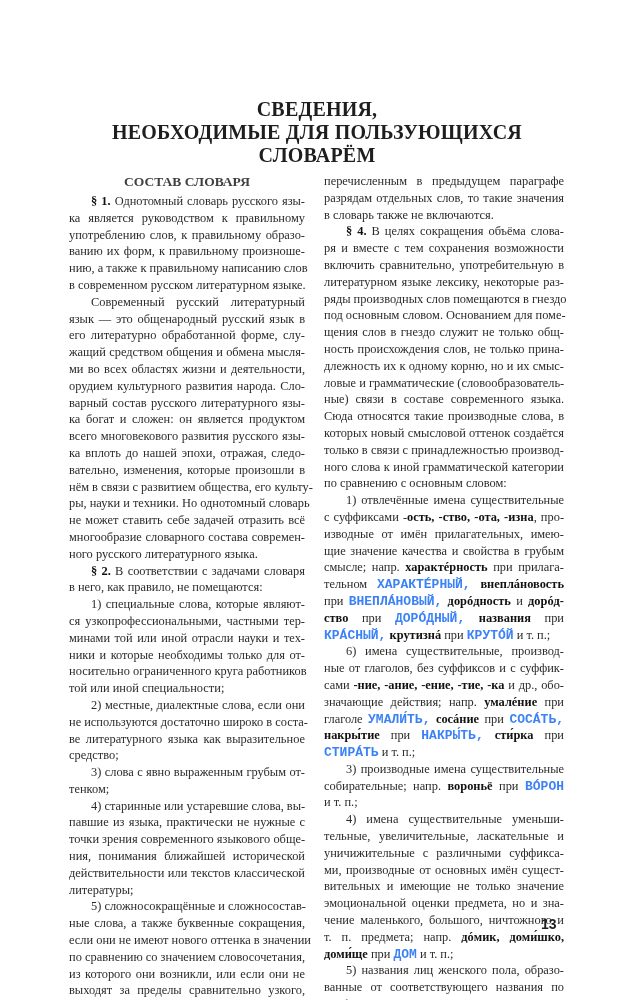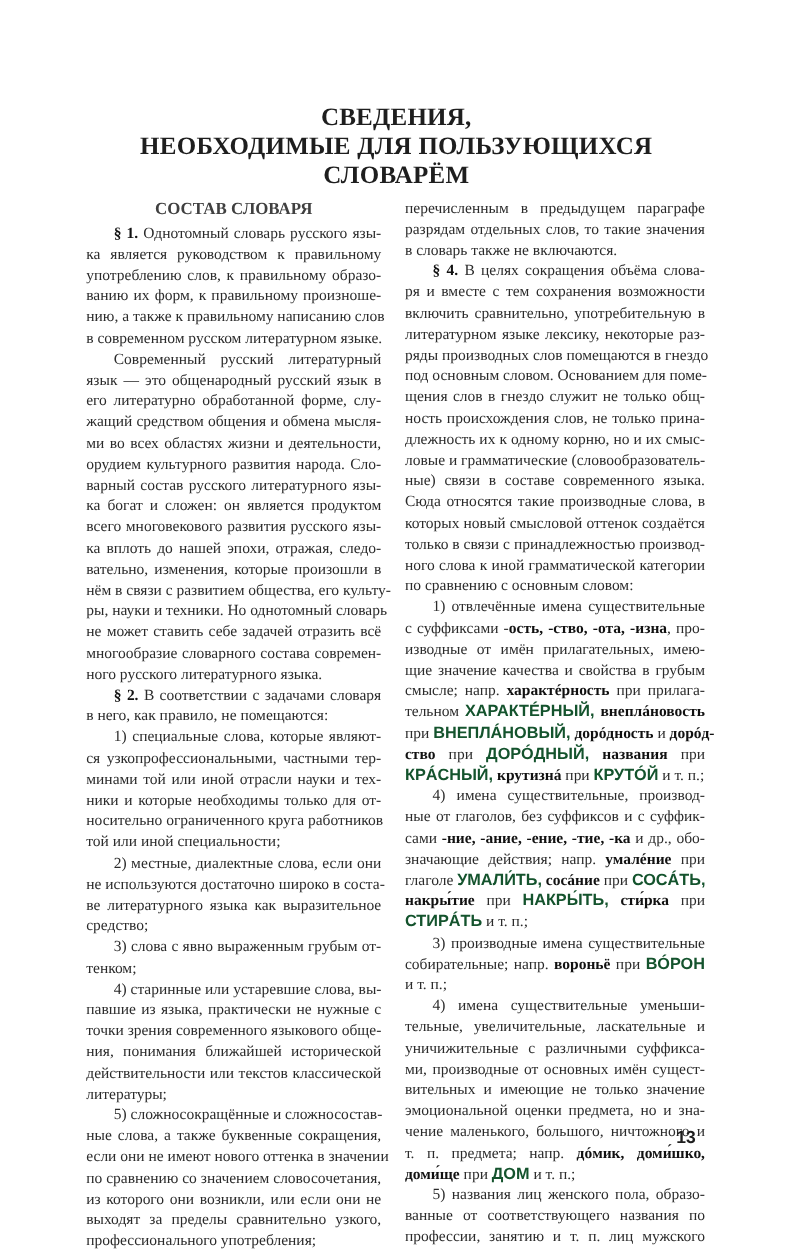--- a/index.html
+++ b/index.html
@@ -1,34 +1,34 @@
 <!DOCTYPE html>
 <html><head>
 <meta charset="utf-8">
 <style>
   html, body { margin: 0; padding: 0; background: #ffffff; }
   body { width: 634px; height: 1000px; position: relative; overflow: hidden;
          font-family: "Liberation Serif", "DejaVu Serif", serif; color: #2b2b2b; }
-  .page { position: absolute; left: 0; top: 0; width: 634px; height: 884px; }
+  .page { position: absolute; left: 0; top: 15px; width: 634px; height: 884px; }
   .title { position: absolute; left: 0; width: 634px; top: 83px; text-align: center;
            font-family: "Liberation Serif", serif; font-weight: bold; font-size: 20px;
            line-height: 23px; color: #1e1e1e; letter-spacing: 0.2px; }
   .title div { white-space: nowrap; }
   .col { position: absolute; top: 158px; }
   .col.left { left: 69px; width: 236px; }
   .col.right { left: 324px; width: 240px; }
   .section-heading { text-align: center; font-weight: bold; font-size: 13.5px;
                      line-height: 17px; height: 20px; color: #404040; }
   .line { font-size: 12.4px; line-height: 16.8px; height: 16.8px; white-space: nowrap;
           text-align: justify; text-align-last: justify; overflow: visible; }
   .line.last { text-align-last: left; }
   .line.indent { padding-left: 22px; }
   .b { font-weight: bold; color: #111; }
-  .ss { font-family: Liberation Sans, sans-serif; font-weight: bold;
-        font-size: 13px; color: #14532d; }
+  .ss { font-family: Liberation Mono, monospace; font-weight: bold;
+        font-size: 13px; color: #3b82f6; }
   .para { font-weight: bold; color: #111; }
   .page-number { position: absolute; left: 541px; top: 901px; width: 24px; text-align: left;
                  font-family: "Liberation Sans", sans-serif; font-weight: bold; font-size: 14px;
                  color: #1e1e1e; }
   .right .line:first-child { }
 </style>
 </head>
 <body>
 
 <div class="page">
@@ -117,21 +117,21 @@
         <div class="line last">по сравнению с основным словом:</div>
         <div class="line indent">1) отвлечённые имена существительные</div>
         <div class="line">с суффиксами -<span class="b">ость, -ство, -ота, -изна</span>, про-</div>
         <div class="line">изводные от имён прилагательных, имею-</div>
         <div class="line">щие значение качества и свойства в грубым</div>
         <div class="line">смысле; напр. <span class="b">характéрность</span> при прилага-</div>
         <div class="line">тельном <span class="ss">ХАРАКТÉРНЫЙ,</span> <span class="b">внеплáновость</span></div>
         <div class="line">при <span class="ss">ВНЕПЛÁНОВЫЙ,</span> <span class="b">дорóдность</span> и <span class="b">дорóд-</span></div>
         <div class="line"><span class="b">ство</span> при <span class="ss">ДОРÓДНЫЙ,</span> <span class="b">названия</span> при</div>
         <div class="line last"><span class="ss">КРÁСНЫЙ,</span> <span class="b">крутизнá</span> при <span class="ss">КРУТÓЙ</span> и т. п.;</div>
-        <div class="line indent">4) имена существительные, производ-</div>
+        <div class="line indent">6) имена существительные, производ-</div>
         <div class="line">ные от глаголов, без суффиксов и с суффик-</div>
         <div class="line">сами <span class="b">-ние, -ание, -ение, -тие, -ка</span> и др., обо-</div>
         <div class="line">значающие действия; напр. <span class="b">умалéние</span> при</div>
         <div class="line">глаголе <span class="ss">УМАЛИ́ТЬ,</span> <span class="b">сосáние</span> при <span class="ss">СОСÁТЬ,</span></div>
         <div class="line"><span class="b">накры́тие</span> при <span class="ss">НАКРЫ́ТЬ,</span> <span class="b">сти́рка</span> при</div>
         <div class="line last"><span class="ss">СТИРÁТЬ</span> и т. п.;</div>
         <div class="line indent">3) производные имена существительные</div>
         <div class="line">собирательные; напр. <span class="b">вороньё</span> при <span class="ss">ВÓРОН</span></div>
         <div class="line last">и т. п.;</div>
         <div class="line indent">4) имена существительные уменьши-</div>

